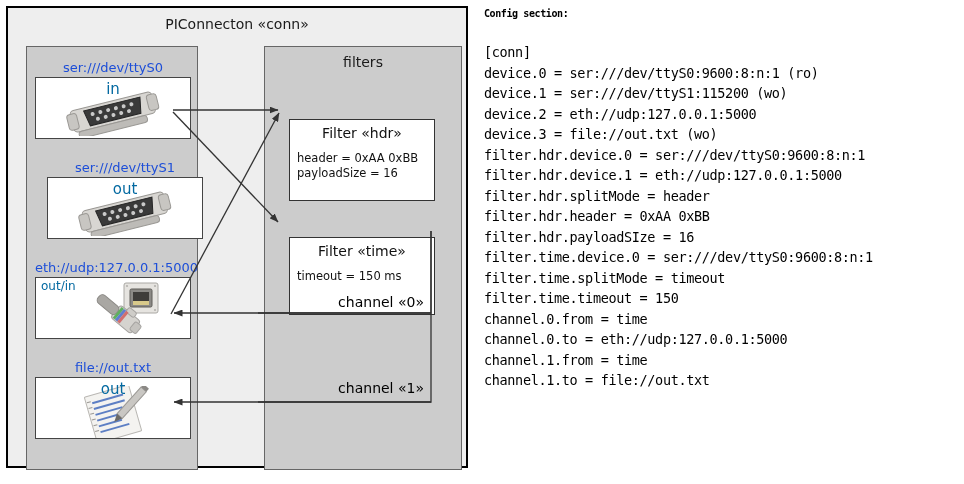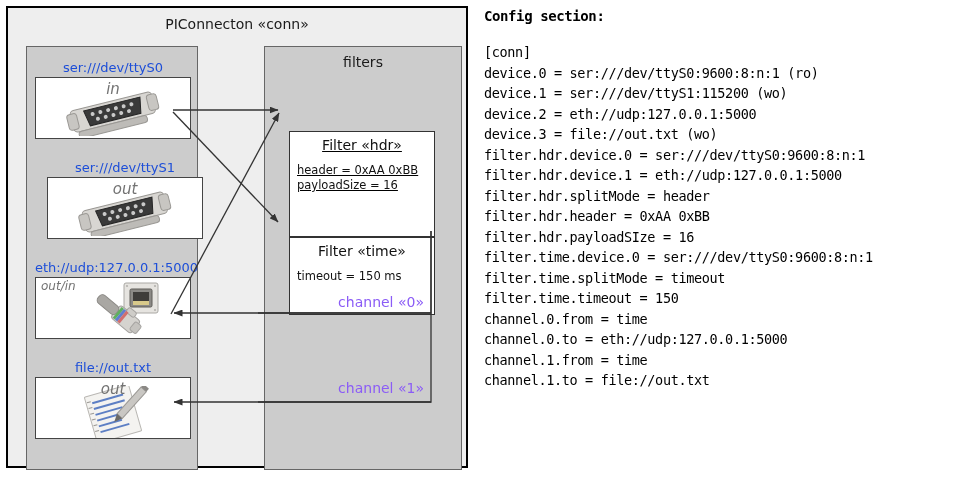--- a/index.html
+++ b/index.html
@@ -83,23 +83,22 @@
     border: 1.5px solid #444444;
     box-sizing: border-box;
     overflow: hidden;
   }
   .dev-label {
     position: absolute;
     left: 0; top: 2px;
     width: 100%;
     text-align: center;
     font-size: 15px;
-    color: #737373;
+    color: #0369a1;
     z-index: 3;
-    font-style: italic;
   }
   .dev-label.left-aligned {
     text-align: left;
     left: 5px;
     width: auto;
     font-size: 12px;
     top: 1px;
   }
   .dev-icon {
     position: absolute;
@@ -123,27 +122,27 @@
     font-size: 14px;
     color: #111111;
     padding-top: 5px;
   }
   .filter-attrs {
     font-size: 11.5px;
     color: #111111;
     padding: 10px 0 0 7px;
     line-height: 15px;
   }
-  #filter-hdr  { top: 84px;  height: 106px; text-decoration: underline; }
+  #filter-hdr  { top: 72px;  height: 82px; }
   #filter-time { top: 190px; height: 78px; }
 
   .channel-label {
     position: absolute;
     font-size: 14px;
-    color: #8b5cf6;
+    color: #000000;
     text-align: right;
     white-space: nowrap;
   }
   #channel-0-label { left: 248px; top: 294px; width: 176px; }
   #channel-1-label { left: 248px; top: 380px; width: 176px; }
 
   #wires {
     position: absolute;
     left: 0; top: 0;
     width: 478px; height: 484px;
@@ -153,21 +152,21 @@
   
   #config-root {
     position: absolute;
     left: 478px; top: 0;
     width: 486px; height: 484px;
   }
   #config-heading {
     position: absolute;
     left: 6px; top: 8px;
     font-family: "DejaVu Sans Mono", monospace;
-    font-size: 14px;
+    font-size: 10px;
     font-weight: bold;
     color: #000000;
     letter-spacing: -0.4px;
   }
   #config-body {
     position: absolute;
     left: 6px; top: 42px;
     font-family: "DejaVu Sans Mono", monospace;
     font-size: 13.5px;
     line-height: 20.5px;

